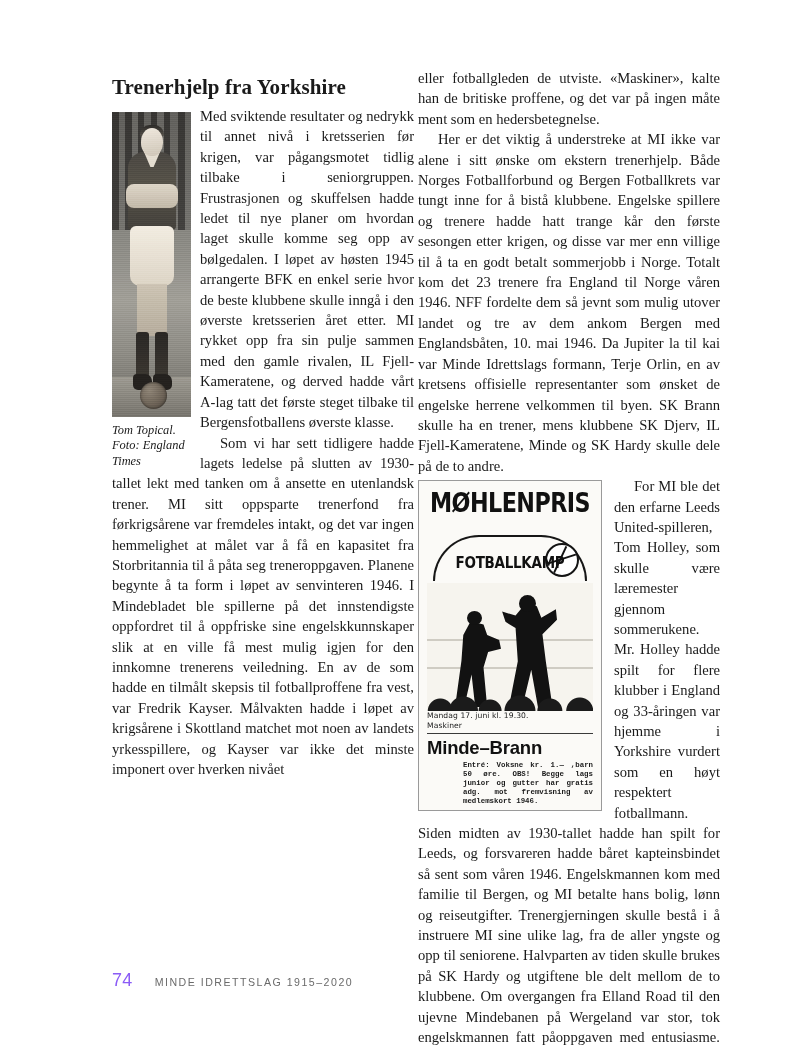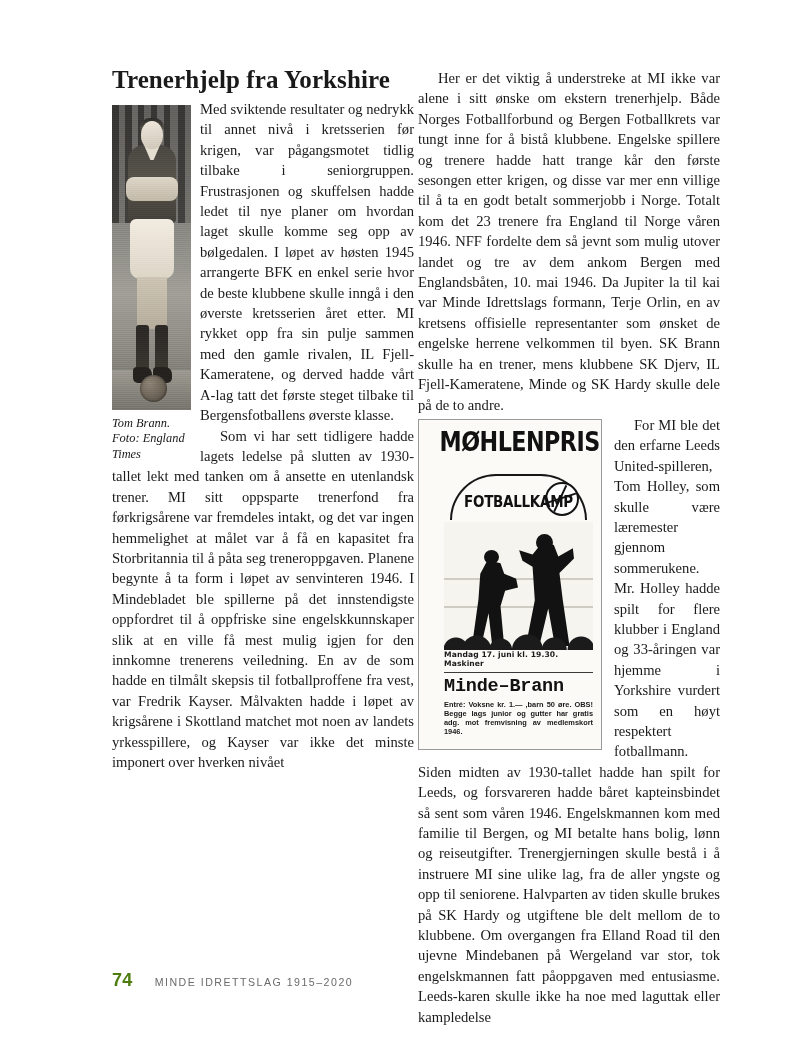--- a/index.html
+++ b/index.html
@@ -25,24 +25,24 @@
     font-size: 14.6px;
     line-height: 20.4px;
     text-align: justify;
     text-justify: inter-word;
     hyphens: manual;
   }
   .col-left  { left: 112px; }
   .col-right { left: 418px; }
 
   .article-title {
-    font-size: 25px;
+    font-size: 21px;
     font-weight: bold;
     line-height: 24px;
-    margin: 0 0 7px 0;
+    margin: 7px 0 7px 0;
     letter-spacing: 0.1px;
     text-align: left;
   }
 
   .col p { margin: 0; }
   .col p.indent { text-indent: 20px; }
 
   
   .fig-photo {
     float: left;
@@ -155,21 +155,21 @@
     shape-outside: margin-box;
   }
   .ad-frame {
     width: 184px;
     height: 331px;
     border: 1px solid #9a9a9a;
     background: #fbfaf7;
     position: relative;
     overflow: hidden;
     box-sizing: border-box;
-    padding: 6px 8px 6px 25px;
+    padding: 6px 8px 6px 8px;
   }
   .ad-head {
     font-family: "DejaVu Sans", "Liberation Sans", sans-serif;
     font-weight: bold;
     letter-spacing: -0.5px;
     font-size: 21px;
     line-height: 20px;
     color: #111;
     text-align: center;
     transform: scaleY(1.25) scaleX(1.06);
@@ -259,57 +259,58 @@
       radial-gradient(circle at 74% 100%, #1b1b1b 0 12px, transparent 13px),
       radial-gradient(circle at 92% 100%, #1b1b1b 0 13px, transparent 14px);
   }
   .ad-rule {
     border: none;
     border-top: 1px solid #3a3a3a;
     margin: 3px 0 3px 0;
   }
   .ad-line {
     font-family: "DejaVu Sans", "Liberation Sans", sans-serif;
-    font-weight: bold;
+    font-weight: normal;
     font-size: 7.6px;
     line-height: 9.4px;
     color: #1a1a1a;
     letter-spacing: 0.1px;
   }
   .ad-match {
-    font-family: Liberation Mono, monospace;
+    font-family: Liberation Sans, sans-serif;
     font-weight: bold;
     font-size: 18.5px;
     line-height: 21px;
     color: #111;
     margin: 2px 0 3px 0;
     letter-spacing: -0.2px;
   }
   .ad-fine {
-    font-family: Liberation Sans, sans-serif;
+    font-family: Liberation Mono, monospace;
     font-weight: bold;
     font-size: 7.4px;
     line-height: 9.1px;
     color: #1a1a1a;
+    margin-left: 36px;
   }
 
   
   .footer {
     position: absolute;
     left: 112px;
     bottom: 56px;
     display: flex;
     align-items: baseline;
     gap: 22px;
   }
   .folio {
     font-family: "Liberation Sans", sans-serif;
     font-size: 18px;
-    font-weight: bold;
-    color: #4d7c0f;
+    font-weight: normal;
+    color: #8b5cf6;
     letter-spacing: 0.3px;
   }
   .runhead {
     font-family: "Liberation Sans", sans-serif;
     font-size: 10.6px;
     letter-spacing: 1.5px;
     color: #6a6a6a;
     margin-top: 36px;
   }
 </style>
@@ -335,31 +336,32 @@
         <div class="ph-shorts"></div>
         <div class="ph-legs"></div>
         <div class="ph-socks-l"></div>
         <div class="ph-socks-r"></div>
         <div class="ph-boot-l"></div>
         <div class="ph-boot-r"></div>
         <div class="ph-ball"></div>
         <div class="ph-grain"></div>
       </div>
       <figcaption class="fig-caption">
-        <div>Tom Brann.</div>
+        <div>Tom Topical.</div>
         <div>Foto: England Times</div>
       </figcaption>
     </figure>
 
     <p>Med sviktende resultater og nedrykk til annet nivå i kretsserien før krigen, var pågangsmotet tidlig tilbake i seniorgruppen. Frustrasjonen og skuffelsen hadde ledet til nye planer om hvordan laget skulle komme seg opp av bølgedalen. I løpet av høsten 1945 arrangerte BFK en enkel serie hvor de beste klubbene skulle inngå i den øverste kretsserien året etter. MI rykket opp fra sin pulje sammen med den gamle rivalen, IL Fjell-Kameratene, og derved hadde vårt A-lag tatt det første steget tilbake til Bergensfotballens øverste klasse.</p>
     <p class="indent">Som vi har sett tidligere hadde lagets ledelse på slutten av 1930-tallet lekt med tanken om å ansette en utenlandsk trener. MI sitt oppsparte trenerfond fra førkrigsårene var fremdeles intakt, og det var ingen hemmelighet at målet var å få en kapasitet fra Storbritannia til å påta seg treneroppgaven. Planene begynte å ta form i løpet av senvinteren 1946. I Mindebladet ble spillerne på det innstendigste oppfordret til å oppfriske sine engelskkunnskaper slik at en ville få mest mulig igjen for den innkomne trenerens veiledning. En av de som hadde en tilmålt skepsis til fotballproffene fra vest, var Fredrik Kayser. Målvakten hadde i løpet av krigsårene i Skottland matchet mot noen av landets yrkesspillere, og Kayser var ikke det minste imponert over hverken nivået</p>
   </div>
 
   <div class="col col-right">
 
+    <p>eller fotballgleden de utviste. «Maskiner», kalte han de britiske proffene, og det var på ingen måte ment som en hedersbetegnelse.</p>
     <p class="indent">Her er det viktig å understreke at MI ikke var alene i sitt ønske om ekstern trenerhjelp. Både Norges Fotballforbund og Bergen Fotballkrets var tungt inne for å bistå klubbene. Engelske spillere og trenere hadde hatt trange kår den første sesongen etter krigen, og disse var mer enn villige til å ta en godt betalt sommerjobb i Norge. Totalt kom det 23 trenere fra England til Norge våren 1946. NFF fordelte dem så jevnt som mulig utover landet og tre av dem ankom Bergen med Englandsbåten, 10. mai 1946. Da Jupiter la til kai var Minde Idrettslags formann, Terje Orlin, en av kretsens offisielle representanter som ønsket de engelske herrene velkommen til byen. SK Brann skulle ha en trener, mens klubbene SK Djerv, IL Fjell-Kameratene, Minde og SK Hardy skulle dele på de to andre.</p>
 
     <figure class="fig-ad">
       <div class="ad-frame">
 
         <div class="ad-head">MØHLENPRIS</div>
 
         <div class="ad-arc">
           <div class="arcline"></div>
           <div class="ad-ball"></div>

